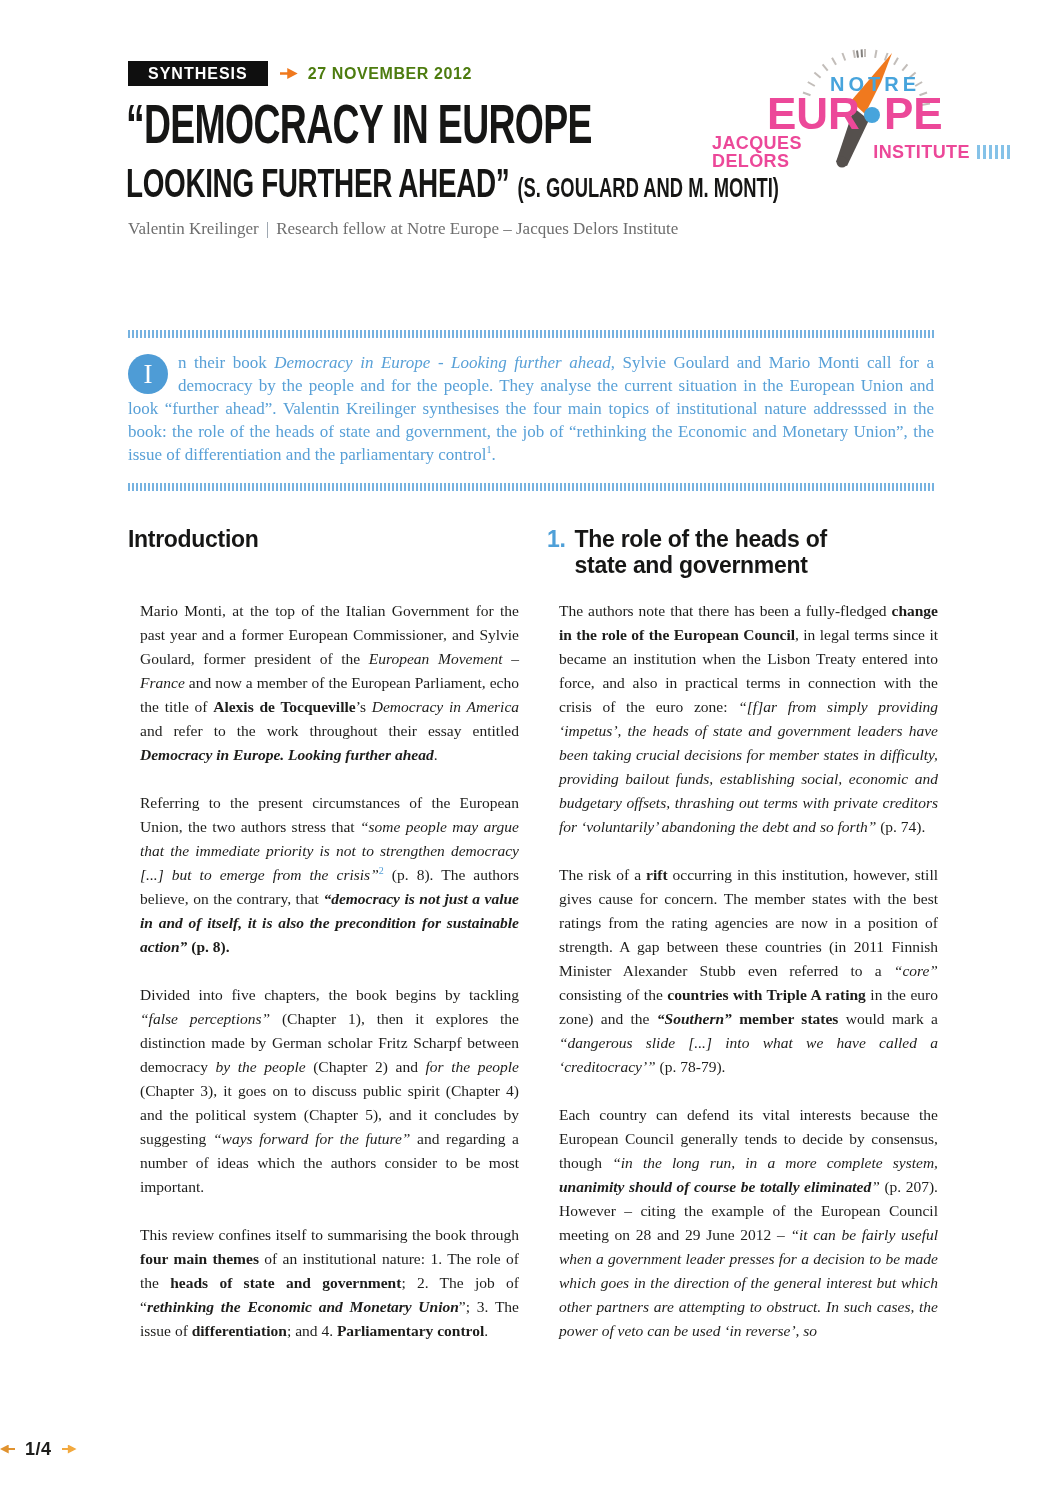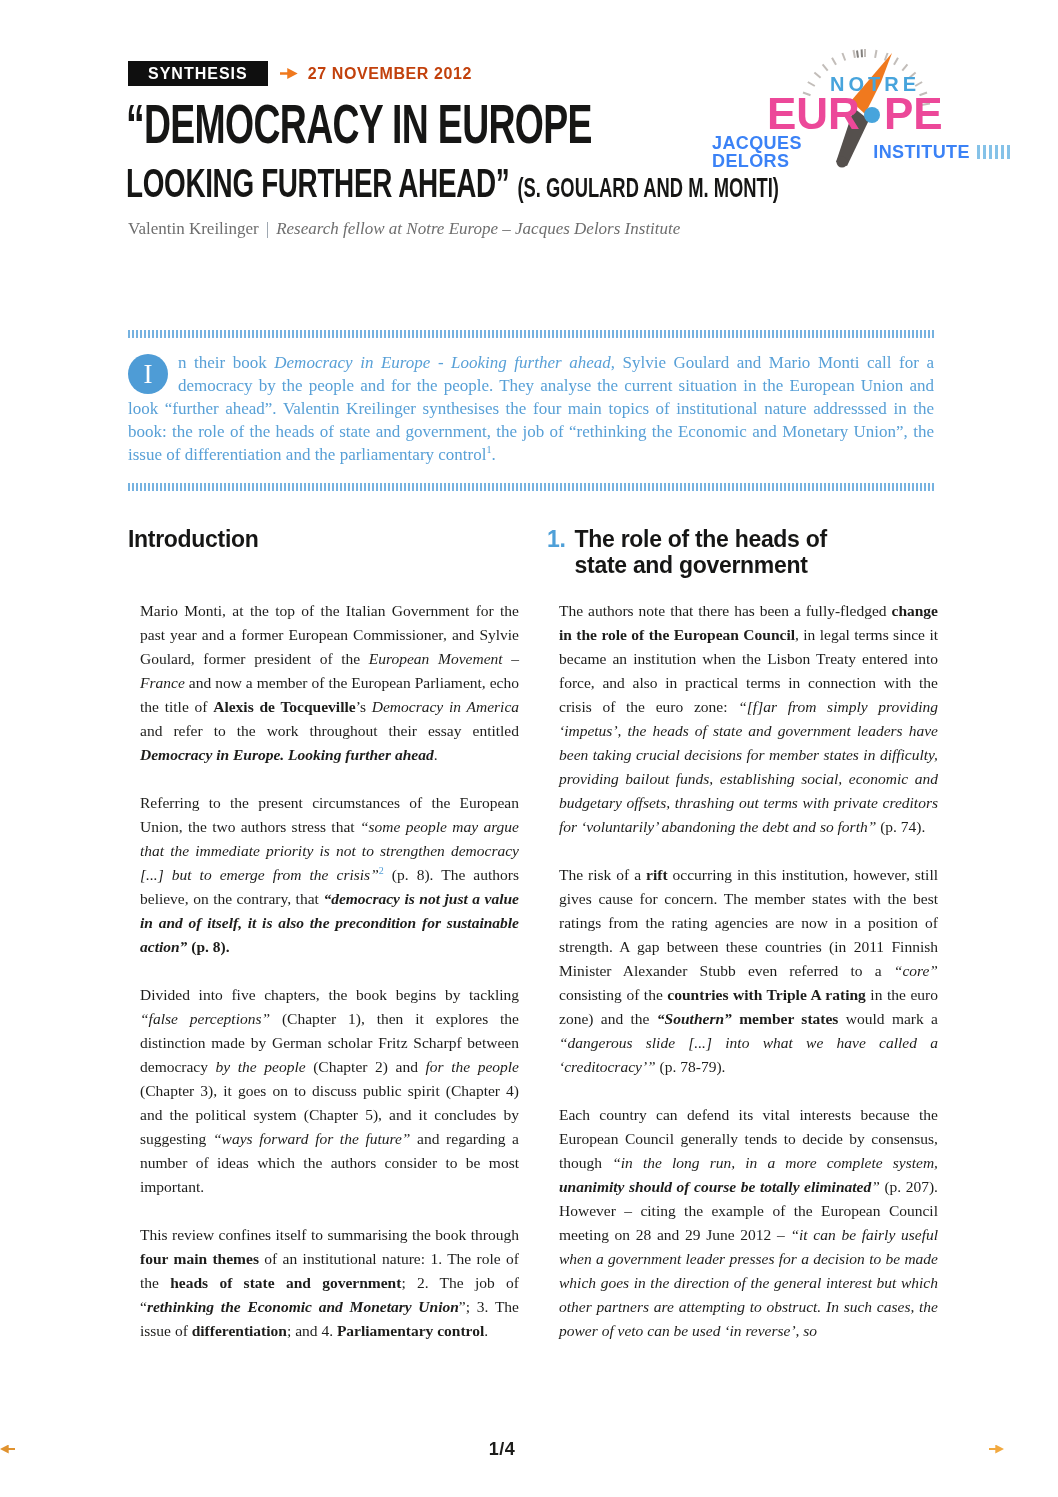--- a/index.html
+++ b/index.html
@@ -6,39 +6,39 @@
   body{
     width:1058px;height:1497px;position:relative;background:#ffffff;
     font-family:"Liberation Serif",serif;color:#1d1d1b;overflow:hidden;
   }
   
   .badge-row{position:absolute;left:128px;top:61px;display:flex;align-items:center;}
   .badge{background:#0f0f0f;color:#fff;font:700 16px/1 "Liberation Sans",sans-serif;
          letter-spacing:1px;padding:5px 20px 4px;}
   .head-arrow{width:18px;height:11px;background:#F0791E;margin:0 10px 0 12px;
     clip-path:polygon(0 38%,42% 38%,42% 0,100% 50%,42% 100%,42% 62%,0 62%);}
-  .issue-date{font:700 16px/1 "Liberation Sans",sans-serif;color:#c2410c;letter-spacing:.6px;}
+  .issue-date{font:700 16px/1 "Liberation Sans",sans-serif;color:#4d7c0f;letter-spacing:.6px;}
   .title{position:absolute;left:126px;top:97px;color:#161615;}
   .title .l1{display:block;white-space:nowrap;transform:scaleX(.68);transform-origin:0 0;
     font:700 55px/1 "Liberation Sans",sans-serif;letter-spacing:-1px;}
   .title .l2row{display:block;white-space:nowrap;transform:scaleX(.68);transform-origin:0 0;
     margin-top:11px;font:700 41px/1 "Liberation Sans",sans-serif;letter-spacing:-.5px;}
   .title .suffix{font-size:27px;margin-left:12px;letter-spacing:0;}
   .byline{position:absolute;left:128px;top:219px;font-size:17px;color:#6e6e6e;}
   .byline .sep{margin:0 7px;color:#8f9aa5;}
-  .byline .role{font-style:italic;}
+  .byline .role{}
   
   .logo{position:absolute;left:712px;top:46px;width:300px;height:128px;}
   .lg-top{position:absolute;left:70px;top:28px;font:700 20px/1 "Liberation Sans",sans-serif;
     letter-spacing:4px;color:#47A4DC;z-index:3;margin-left:48px;}
   .lg-main{position:absolute;left:55px;top:46px;display:flex;align-items:flex-start;
     font:700 44px/1 "Liberation Sans",sans-serif;color:#ec4899;z-index:3;}
   .lg-dot{width:16px;height:16px;border-radius:50%;background:#47A4DC;margin:15px 4px 0 4px;}
   .lg-bottom{position:absolute;left:0;top:88px;display:flex;align-items:center;
-    font:700 18px/1 "Liberation Sans",sans-serif;letter-spacing:.4px;color:#3b82f6;z-index:1;justify-content:center;}
+    font:700 18px/1 "Liberation Sans",sans-serif;letter-spacing:.4px;color:#ec4899;z-index:1;justify-content:center;}
   .lg-gap{width:20px;}
   .lg-ticks{width:42px;height:14px;margin-left:7px;
     background:repeating-linear-gradient(90deg,#85C2E8 0 3px,transparent 3px 6px);}
   .lg-needle{position:absolute;left:0;top:0;z-index:2;}
   
   .rule{position:absolute;left:128px;width:806px;height:8px;
     background:repeating-linear-gradient(90deg,#76B2E0 0 2px,transparent 2px 4px);}
   .rule.top{top:330px;} .rule.bottom{top:483px;}
   .abstract{position:absolute;left:128px;top:351px;width:806px;font-size:17px;
     line-height:23px;color:#58A0D7;text-align:justify;}
@@ -51,21 +51,21 @@
     letter-spacing:-.3px;margin:0 0 47px 0;}
   .sec-h.numbered{display:flex;margin-bottom:21px;}
   .sec-h .num{color:#4FA0D8;margin-right:9px;}
   .sec-h .htext{max-width:268px;}
   .col p{margin:0 0 24px 12px;font-size:15.5px;line-height:24px;text-align:justify;}
   .sg-b{font-weight:700;}
   .sg-i{font-style:italic;}
   .sg-sup{font-size:10px;vertical-align:super;line-height:0;color:#4E9CD6;font-weight:400;}
   
   .footer{position:absolute;left:0;top:1440px;width:1004px;display:flex;
-    justify-content:space-between;align-items:center;gap:16px;}
+    justify-content:flex-start;align-items:center;gap:10px;}
   .pg-ind{font:700 18px/1 "Liberation Sans",sans-serif;color:#1d1d1b;letter-spacing:.5px;}
   .pg-left{width:15px;height:9px;background:#E0922F;
     clip-path:polygon(100% 38%,58% 38%,58% 0,0 50%,58% 100%,58% 62%,100% 62%);}
   .pg-right{width:15px;height:9px;background:#F2A93F;
     clip-path:polygon(0 38%,42% 38%,42% 0,100% 50%,42% 100%,42% 62%,0 62%);}
 </style>
 </head>
 <body>
 
 <div class="badge-row">

